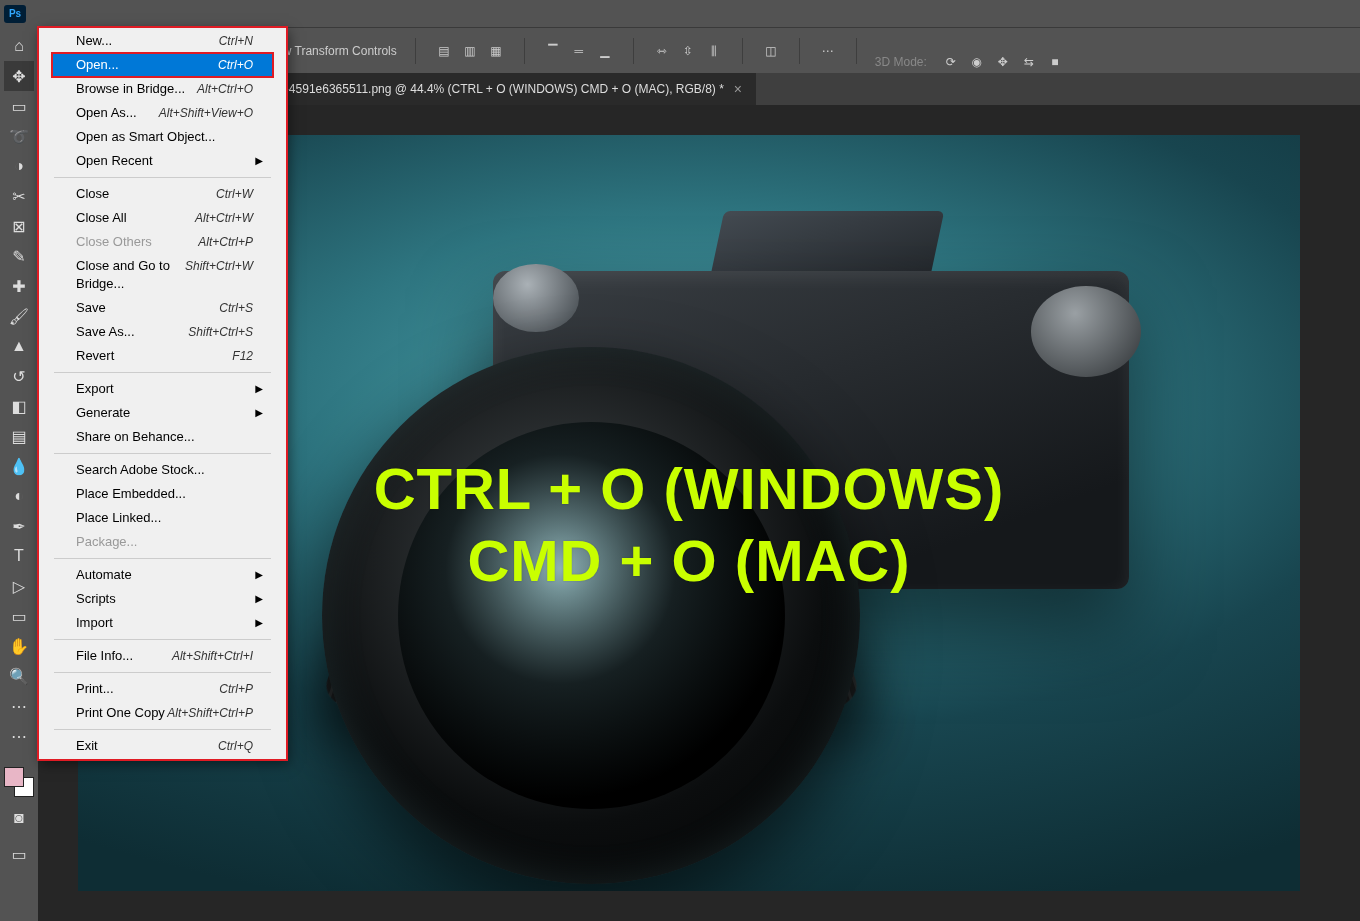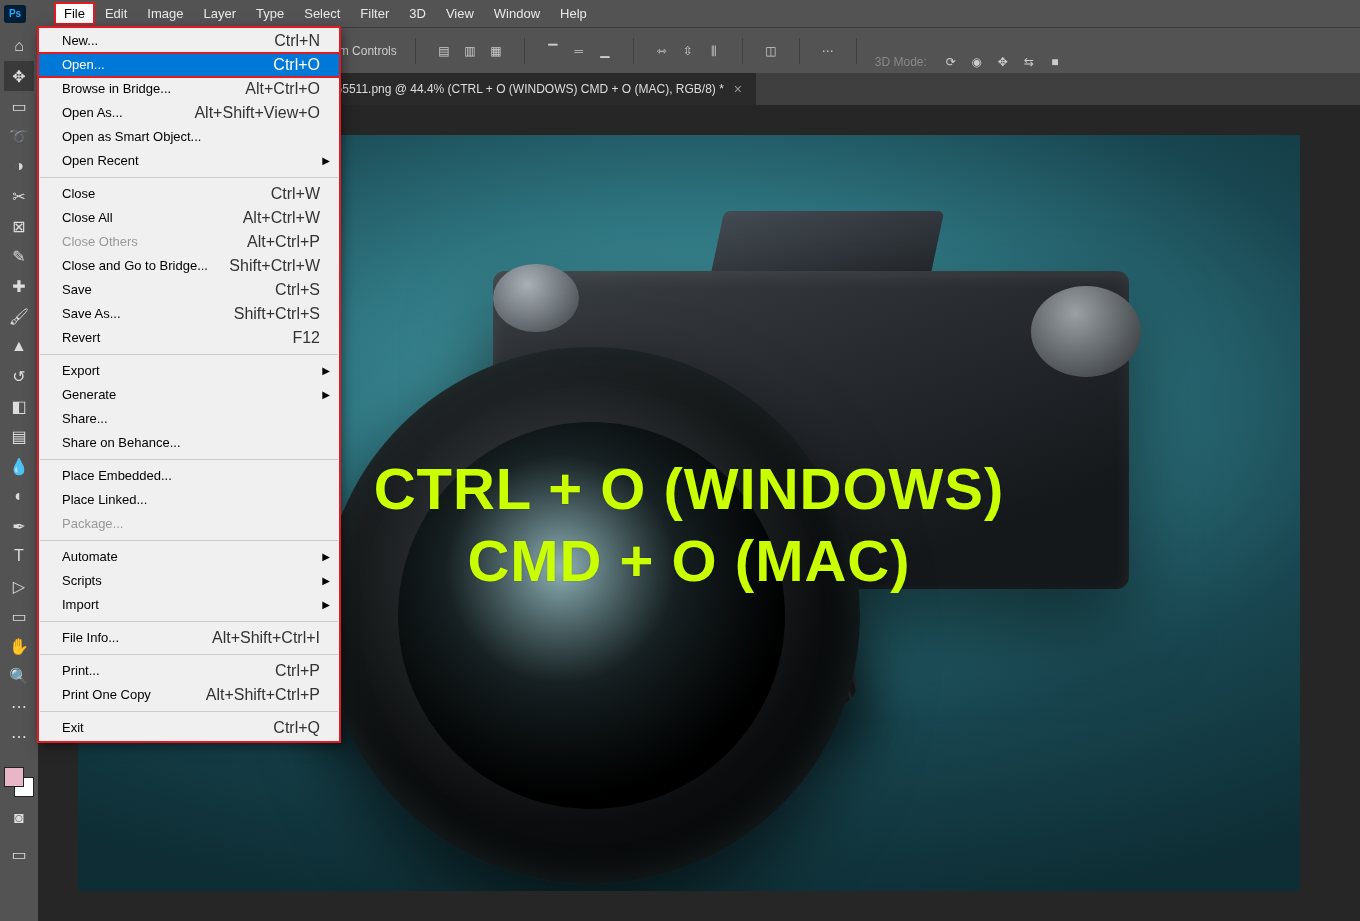--- a/index.html
+++ b/index.html
@@ -24,27 +24,27 @@
   
   
   .toolstrip { position: absolute; left: 0; top: 27px; width: 38px; bottom: 0; background: #535353; display: flex; flex-direction: column; align-items: center; padding-top: 4px; gap: 6px; z-index: 5; }
   .tool { width: 30px; height: 30px; display: flex; align-items: center; justify-content: center; color: #ddd; font-size: 16px; position: relative; }
   .tool.sel { background: #3a3a3a; }
   .swatches { margin-top: 10px; width: 30px; height: 30px; position: relative; }
   .swatch-fg { position: absolute; left: 0; top: 0; width: 20px; height: 20px; background: #e8b6c6; border: 1px solid #222; z-index: 2; }
   .swatch-bg { position: absolute; right: 0; bottom: 0; width: 20px; height: 20px; background: #fff; border: 1px solid #222; }
   
   
-  .dropdown { position: absolute; left: 38px; top: 27px; width: 302px; background: #f0f0f0; color: #000; font-size: 13px; z-index: 100; box-shadow: 2px 4px 12px rgba(0,0,0,0.5); outline: 2px solid #e01b24; outline-offset: -1px; padding: 2px 0; }
+  .dropdown { position: absolute; left: 38px; top: 27px; width: 249px; background: #f0f0f0; color: #000; font-size: 13px; z-index: 100; box-shadow: 2px 4px 12px rgba(0,0,0,0.5); outline: 2px solid #e01b24; outline-offset: -1px; padding: 2px 14px; }
   .dd-item { display: flex; justify-content: space-between; padding: 3px 20px 3px 24px; line-height: 18px; position: relative; }
   .dd-item.highlight { background: #0078d7; color: #fff; outline: 2px solid #e01b24; outline-offset: -1px; }
   .dd-item.disabled { color: #999; }
   .dd-item .arrow { position: absolute; right: 10px; font-size: 10px; }
   .dd-sep { height: 1px; background: #ccc; margin: 4px 2px; }
-  .dd-short { color: #333; font-size: 16px; }
+  .dd-short { color: #333; font-size: 12px; font-style: italic; }
   .dd-item.highlight .dd-short { color: #fff; }
   
   
   .canvas-wrap { position: absolute; left: 38px; top: 105px; right: 0; bottom: 0; background: #262626; overflow: hidden; }
   .doc-img { position: absolute; left: 40px; top: 30px; right: 60px; bottom: 30px; background: radial-gradient(ellipse 90% 70% at 50% 35%, #4da2ac 0%, #2e7580 35%, #18454f 65%, #0e2d34 100%); overflow: hidden; }
   
   
   .cam-body { position: absolute; left: 34%; top: 18%; width: 52%; height: 42%; border-radius: 12px; background: linear-gradient(160deg, #3a3f44 0%, #15181b 80%); box-shadow: 0 40px 80px rgba(0,0,0,0.5), inset 0 6px 18px rgba(255,255,255,0.08); }
   .cam-prism { position: absolute; left: 52%; top: 10%; width: 18%; height: 14%; background: linear-gradient(160deg, #444b52, #1b1f23); transform: skewX(-12deg); border-radius: 6px; }
   .cam-dial-l { position: absolute; left: 34%; top: 17%; width: 7%; height: 9%; background: radial-gradient(circle at 40% 30%, #aab1b6, #3b4146); border-radius: 50%; }
@@ -56,33 +56,20 @@
   .overlay-text { position: absolute; left: 0; right: 0; top: 42%; text-align: center; font-weight: 800; font-size: 58px; line-height: 1.25; color: #c9ff00; letter-spacing: 1px; text-shadow: 0 0 2px rgba(0,0,0,0.2); }
   
   .dim { color: #888; margin-top: 23px; }
   input[type=checkbox] { accent-color: #888; margin-right:4px; }
 </style>
 </head>
 <body>
 
 <div class="menubar">
   <div class="ps-logo">Ps</div>
-  <div id="menu-items" style="display: flex;">
-      <div class="menu-item active">File</div>
-      <div class="menu-item">Edit</div>
-      <div class="menu-item">Image</div>
-      <div class="menu-item">Layer</div>
-      <div class="menu-item">Type</div>
-      <div class="menu-item">Select</div>
-      <div class="menu-item">Filter</div>
-      <div class="menu-item">3D</div>
-      <div class="menu-item">View</div>
-      <div class="menu-item">Window</div>
-      <div class="menu-item">Help</div>
-    </div>
 </div>
 
 <div class="optionsbar">
   <span class="opt-icon">✥</span>
   <span class="opt-group">
     <input type="checkbox" style="">
     <span>Auto-Select:</span>
     <span style="background:#3e3e3e;padding:2px 18px 2px 8px;border-radius:2px;position:relative;">
       <span>Layer</span>
       <span style="position:absolute;right:5px;font-size:9px;">▾</span>
@@ -238,26 +225,26 @@
     <div class="dd-sep"></div>
     <div class="dd-item">
       <span>Export</span>
       <span class="arrow">▶</span>
     </div>
     <div class="dd-item">
       <span>Generate</span>
       <span class="arrow">▶</span>
     </div>
     <div class="dd-item">
-      <span>Share...</span>
-    </div>
-    <div class="dd-item">
       <span>Share on Behance...</span>
     </div>
     <div class="dd-sep"></div>
+    <div class="dd-item">
+      <span>Search Adobe Stock...</span>
+    </div>
     <div class="dd-item">
       <span>Place Embedded...</span>
     </div>
     <div class="dd-item">
       <span>Place Linked...</span>
     </div>
     <div class="dd-item disabled">
       <span>Package...</span>
     </div>
     <div class="dd-sep"></div>

